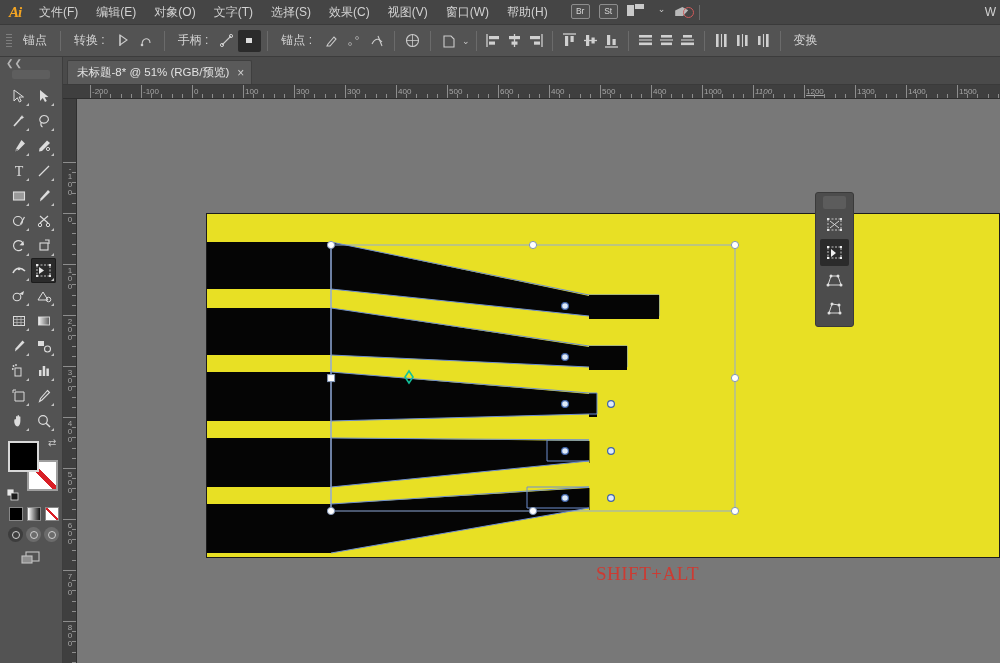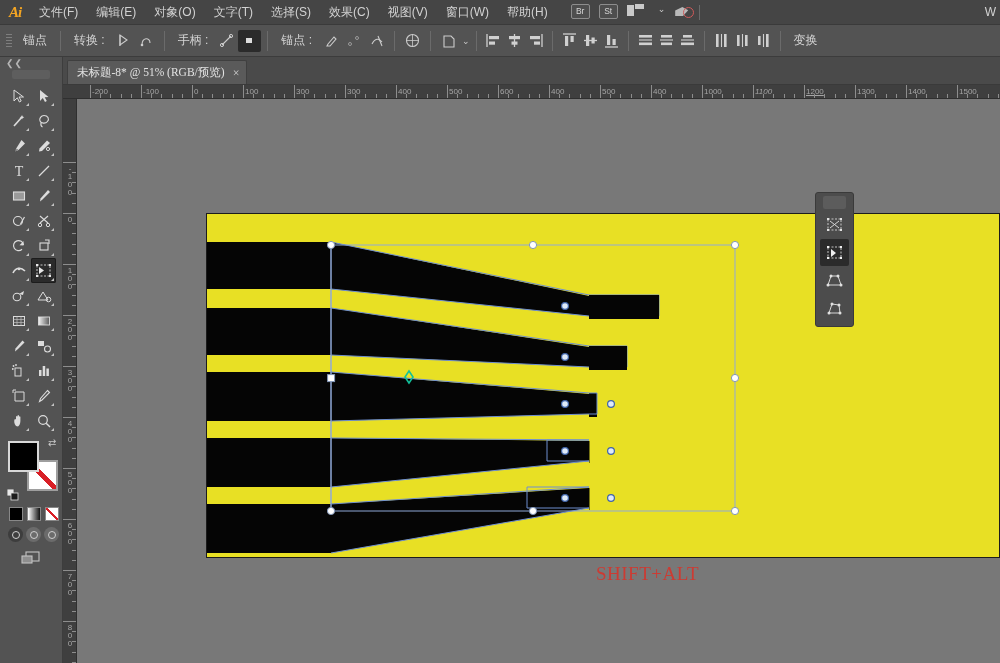--- a/index.html
+++ b/index.html
@@ -71,21 +71,21 @@
 
   
   .tabbar {
     position:absolute; left:63px; top:57px; width:937px; height:28px;
     background:#4a4a4a; border-bottom:1px solid #3a3a3a;
     display:flex; align-items:flex-end;
   }
   .doc-tab {
     height:24px; background:#5a5a5a; border:1px solid #3f3f3f; border-bottom:none;
     display:flex; align-items:center; padding:0 7px 0 9px; gap:8px;
-    margin-left:4px; border-radius:2px 2px 0 0;font-family:Liberation Serif, serif;
+    margin-left:4px; border-radius:2px 2px 0 0;
   }
   .doc-tab .t { font-size:11.5px; color:#e2e2e2; white-space:nowrap; }
   .doc-tab .x { font-size:12px; color:#cfcfcf; line-height:1; cursor:pointer; }
 
   
   .toolbox {
     position:absolute; left:0; top:57px; width:63px; height:606px;
     background:#535353; border-right:1px solid #3d3d3d;
   }
   .tb-head { height:12px; display:flex; align-items:center; padding-left:6px; }

